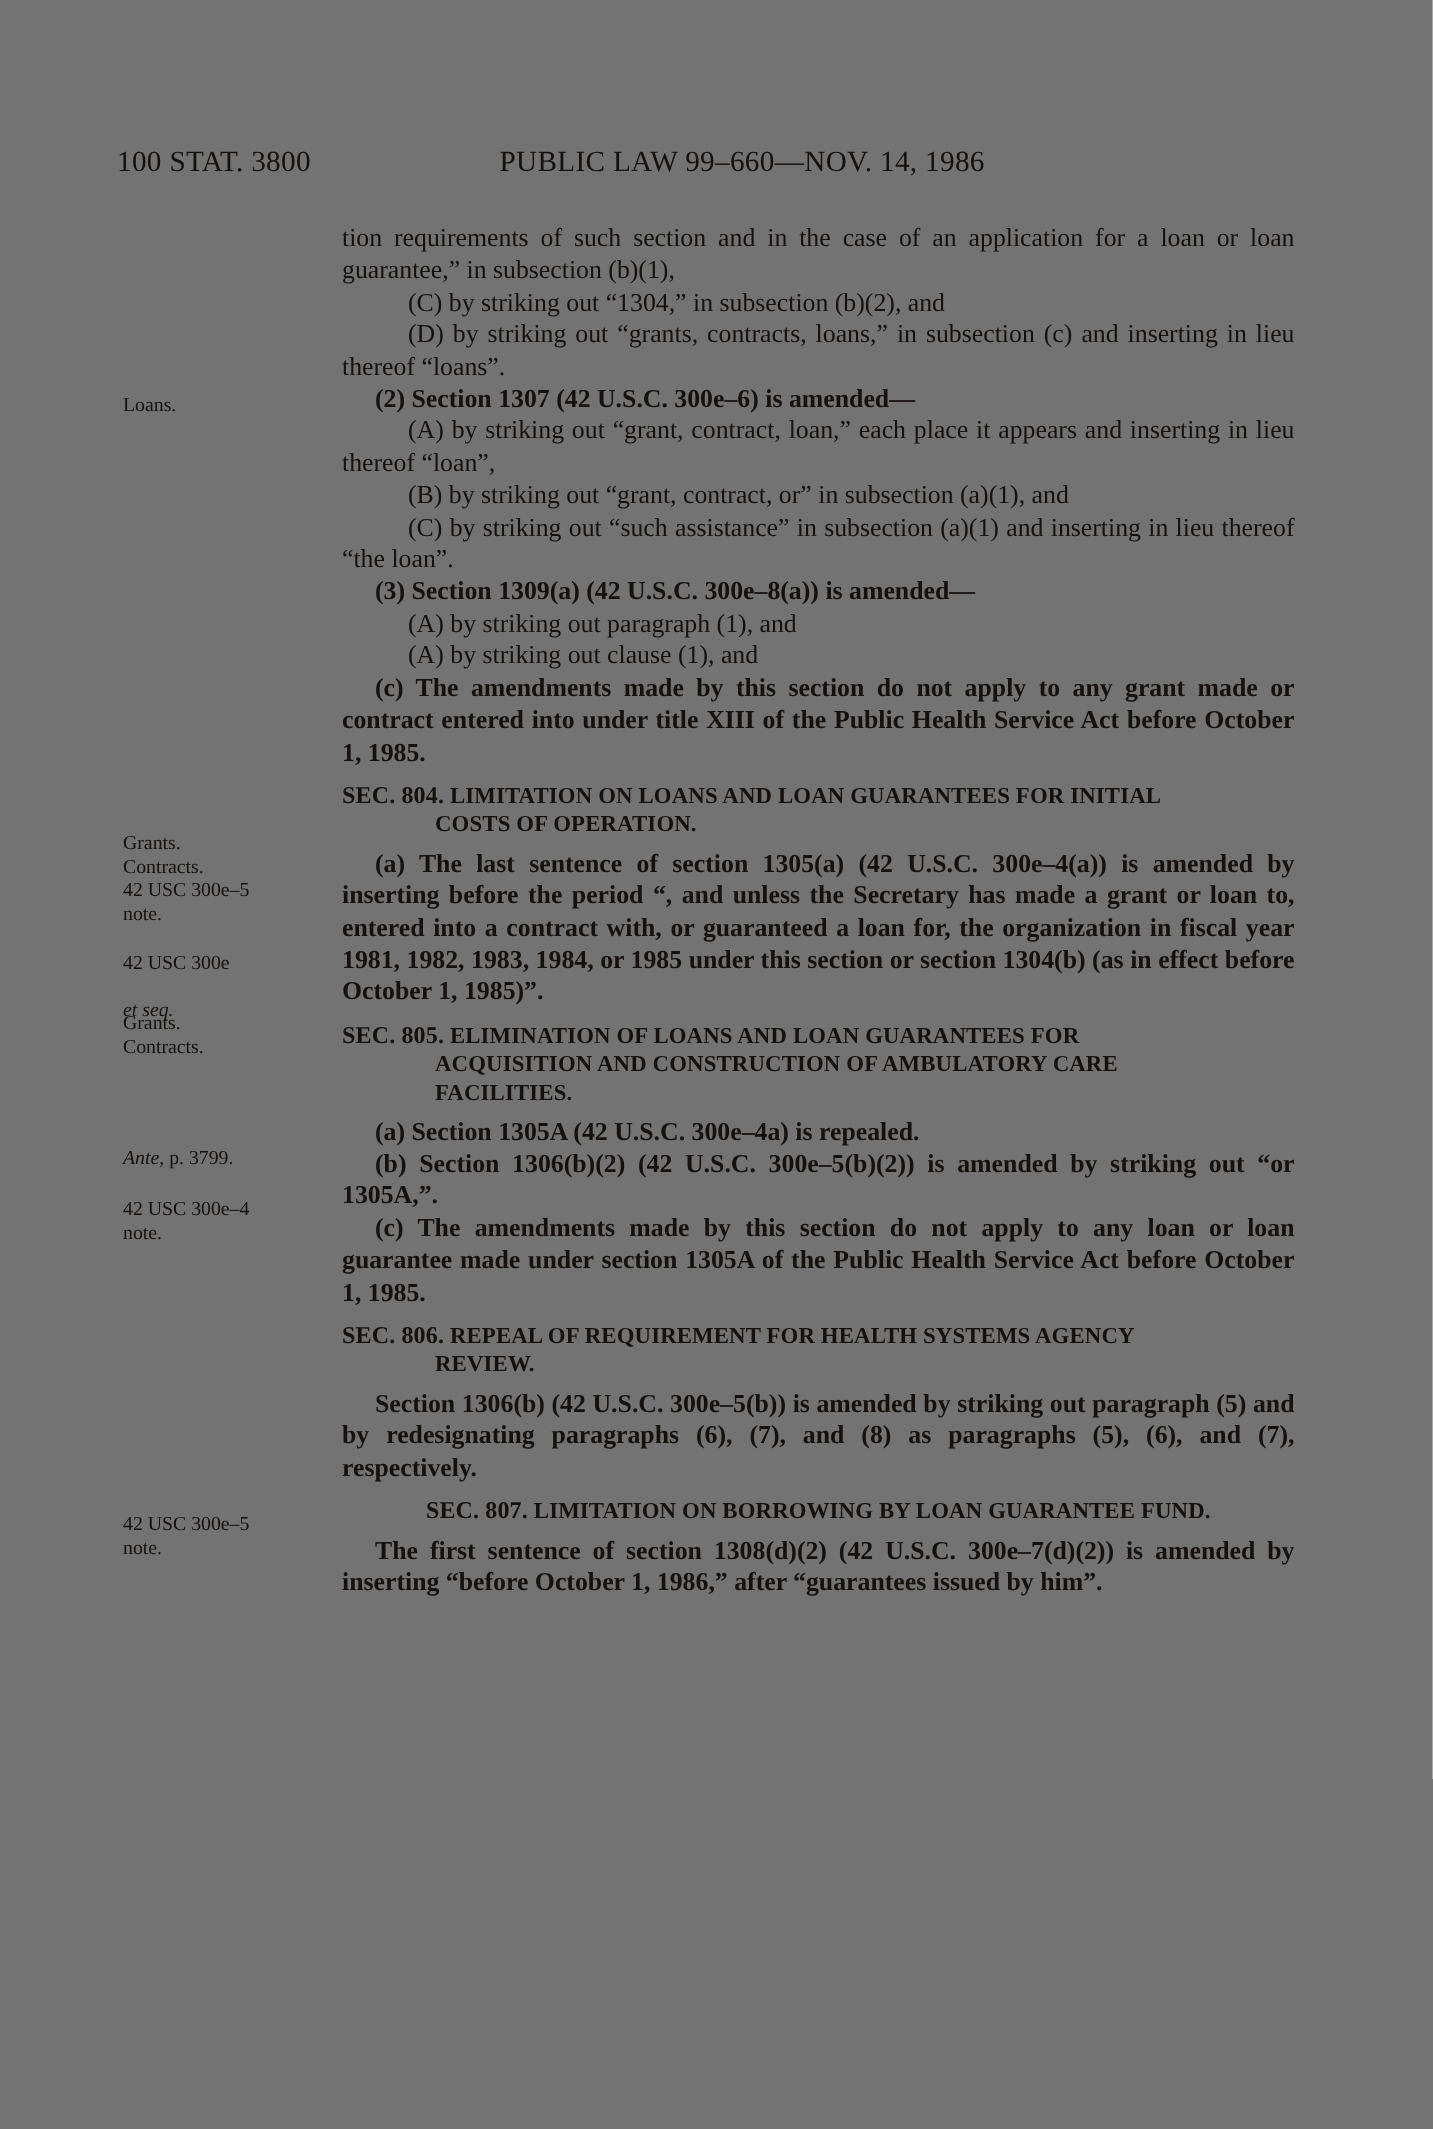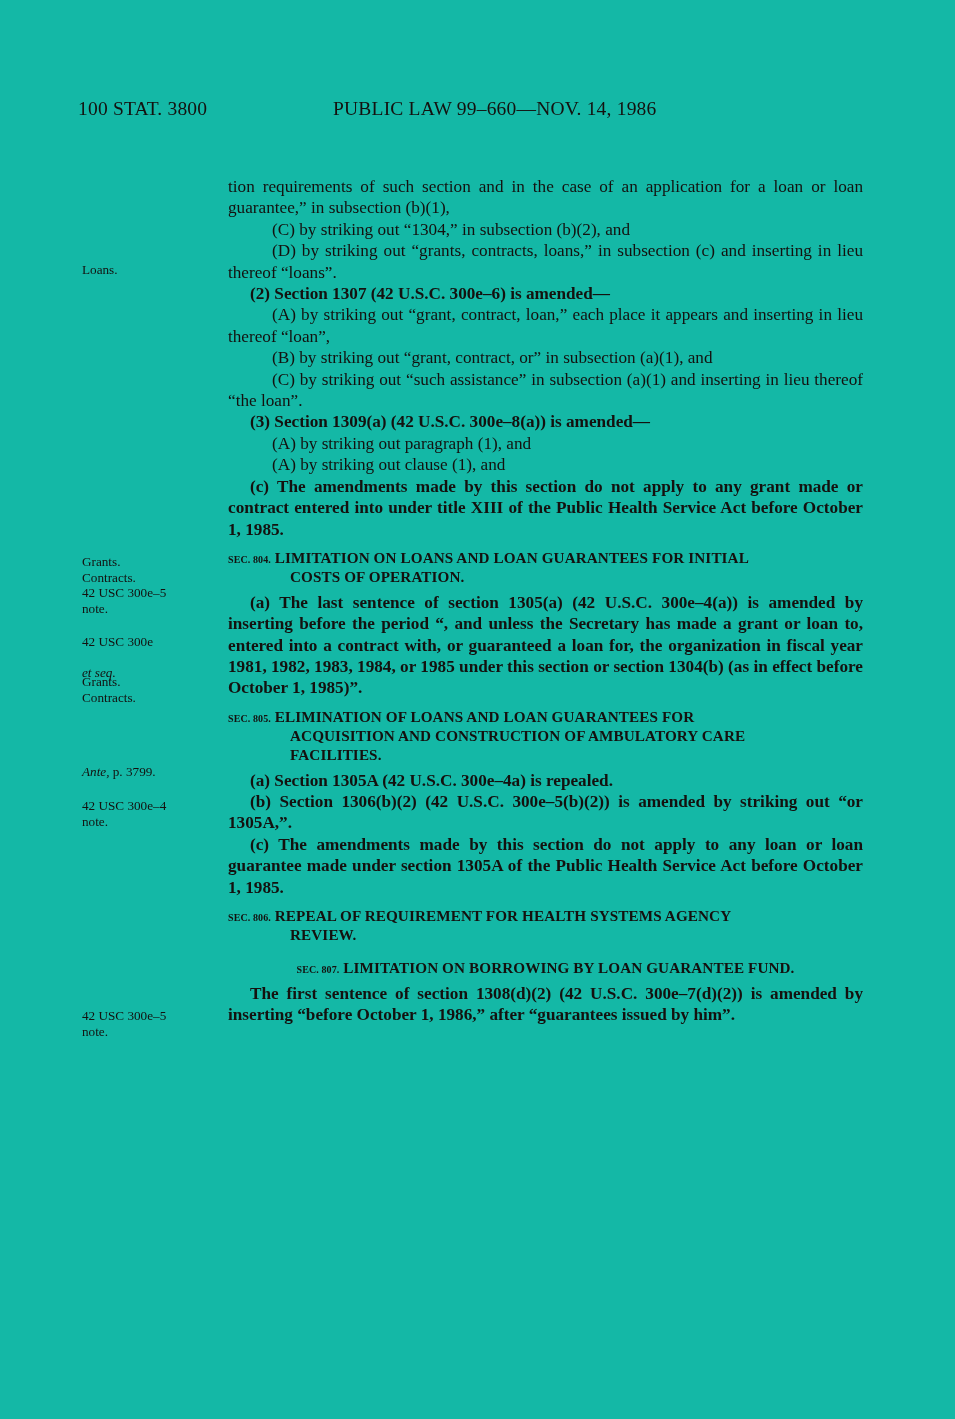--- a/index.html
+++ b/index.html
@@ -13,21 +13,21 @@
     position: relative;
     font-family: "Liberation Serif", serif;
     color: #14110f;
     overflow: hidden;
   }
   .page {
     position: absolute;
     left: 0; top: 0;
     width: 955px;
     height: 1419px;
-    background: #14b8a6;
+    background: #737373;
   }
   
   .runhead {
     position: absolute;
     top: 98px;
     left: 78px;
     width: 800px;
     font-size: 19.5px;
     letter-spacing: 0.2px;
   }
@@ -69,31 +69,31 @@
     line-height: 1.245;
     text-align: justify;
   }
   .p {
     margin: 0 0 0 0;
     text-align: justify;
     text-justify: inter-word;
   }
   .ind1 { text-indent: 22px; font-weight: bold; }
   .ind2 { text-indent: 44px; }
-  .noind { text-indent: 0; margin-top: 28px; }
+  .noind { text-indent: 0; }
   .gap { height: 9px; }
   .gap-sm { height: 5px; }
   .sec-head {
     font-size: 15.2px;
     font-weight: bold;
     letter-spacing: 0.1px;
     text-align: center;
     margin: 0;
   }
-  .sec-head .secno { font-size: 10px; }
+  .sec-head .secno { font-size: 16px; }
   .sec-head .cont {
     display: block;
     padding-left: 62px;
     text-indent: 0;
   }
   .sec-head-justify {
     text-align: justify;
   }
 </style>
 </head>
@@ -171,20 +171,21 @@
     <div class="gap"></div>
 
     <p class="sec-head sec-head-justify">
       <span class="secno">SEC. 806.</span>
       <span>REPEAL OF REQUIREMENT FOR HEALTH SYSTEMS AGENCY</span>
       <span class="cont">REVIEW.</span>
     </p>
 
     <div class="gap-sm"></div>
 
+    <p class="p ind1">Section 1306(b) (42 U.S.C. 300e–5(b)) is amended by striking out paragraph (5) and by redesignating paragraphs (6), (7), and (8) as paragraphs (5), (6), and (7), respectively.</p>
 
     <div class="gap"></div>
 
     <p class="sec-head">
       <span class="secno">SEC. 807.</span>
       <span>LIMITATION ON BORROWING BY LOAN GUARANTEE FUND.</span>
     </p>
 
     <div class="gap-sm"></div>
 

